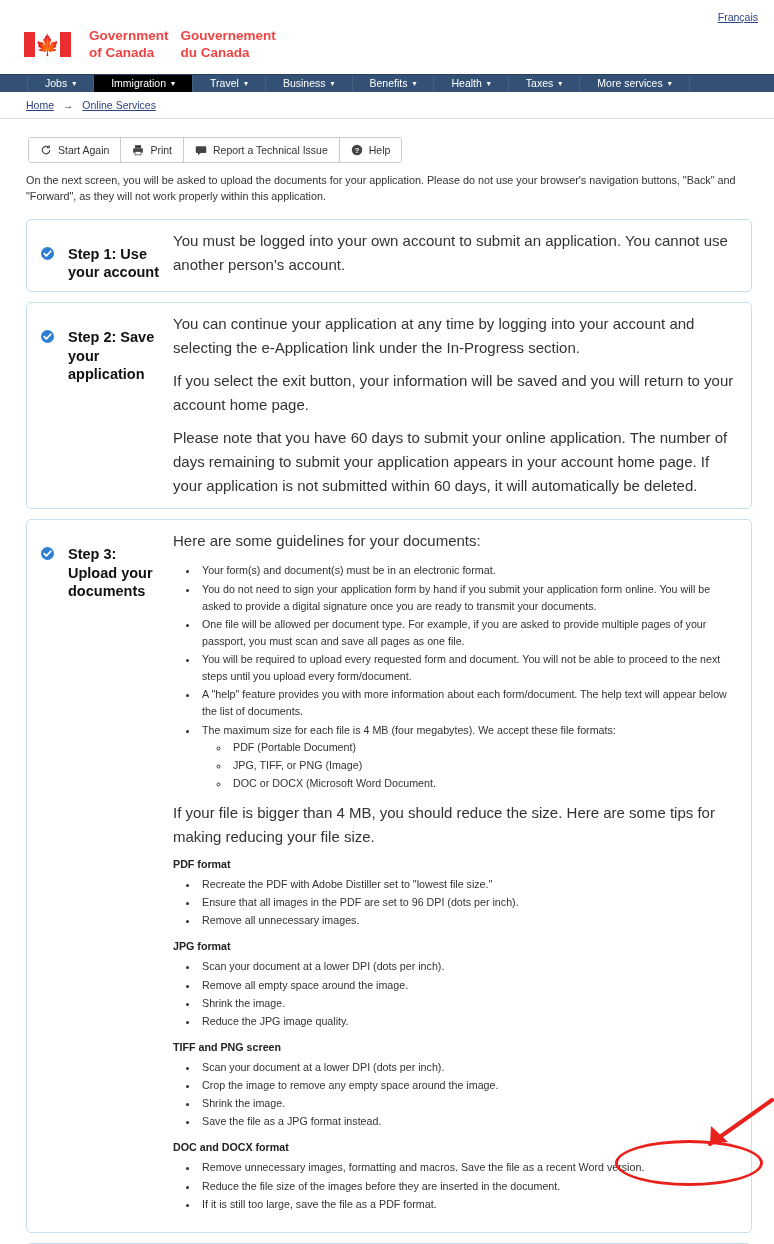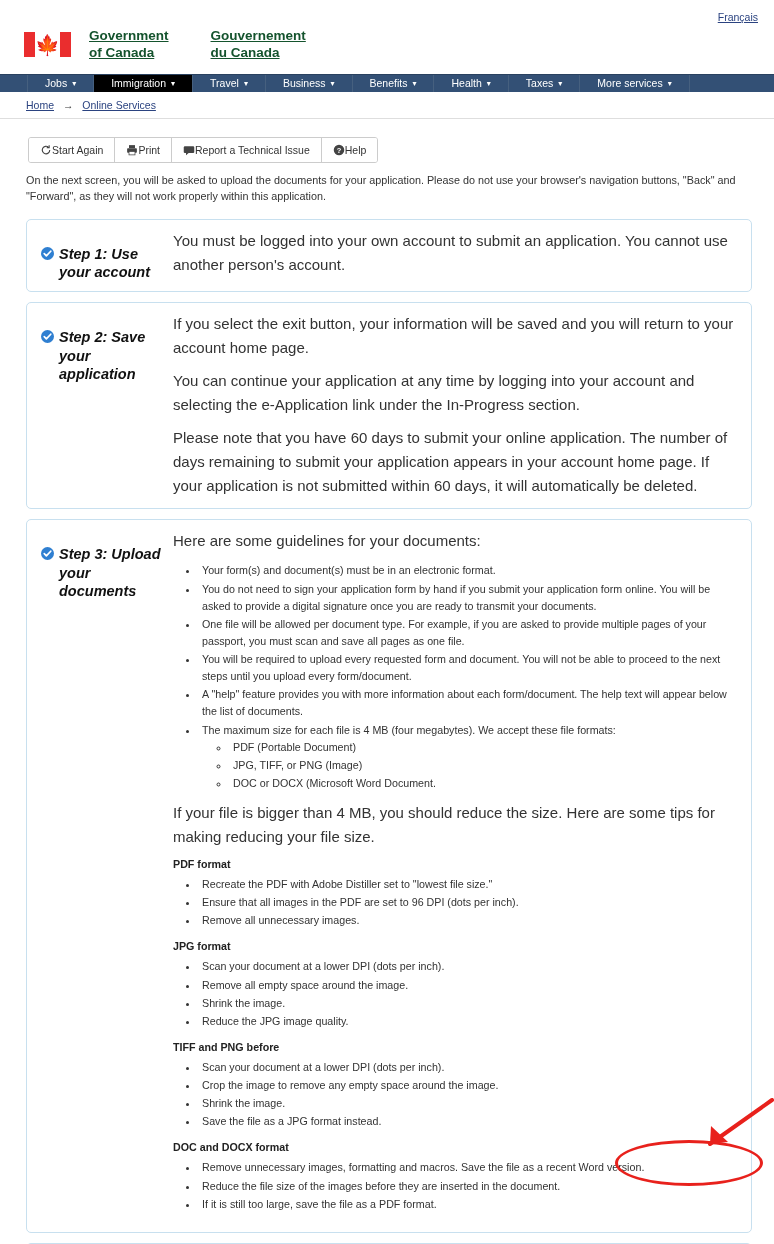--- a/index.html
+++ b/index.html
@@ -37,26 +37,25 @@
     flex: none;
   }
   .flag .bar { width: 12px; background: #ea2d2e; }
   .flag .mid {
     flex: 1; background: #fff;
     display: flex; align-items: center; justify-content: center;
     font-size: 20px; line-height: 1; color: #ea2d2e;
   }
   .wordmark {
     display: flex;
-    gap: 42px;
+    gap: 12px;
     font-size: 13.5px;
     font-weight: 700;
     line-height: 1.25;
-    color: #14532d;
-    text-decoration: underline;
+    color: #ef4444;
   }
   .wordmark span { display: block; white-space: pre-line; }
 
   
   .mainnav {
     display: flex;
     background: #335075;
     height: 18px;
     align-items: stretch;
     border-top: 1px solid #2a4260;
@@ -88,21 +87,21 @@
   .toolbar {
     display: flex;
     margin: 18px 0 0 28px;
     border: 1px solid #ccc;
     border-radius: 3px;
     width: fit-content;
     background: #fff;
     overflow: hidden;
   }
   .tb-btn {
-    display: flex; align-items: center; 
+    display: flex; align-items: center; gap: 6px;
     padding: 6px 11px;
     font-size: 10.5px;
     color: #333;
     border-right: 1px solid #ccc;
     background: #fff;
     cursor: pointer;
     white-space: nowrap;
   }
   .tb-btn:last-child { border-right: none; }
   .tb-ico { width: 12px; height: 12px; flex: none; display: block; }
@@ -131,24 +130,23 @@
     border-radius: 5px;
     background: #fff;
     display: flex;
     margin-bottom: 10px;
     padding: 9px 12px 10px 12px;
   }
   .step-head {
     width: 130px;
     flex: none;
     display: flex;
-    gap: 5px;
+    gap: 14px;
     padding-top: 16px;
     padding-left: 2px;
-    font-style: italic;
   }
   .check-ico { width: 13px; height: 13px; flex: none; margin-top: 2px; }
   .step-title {
     font-size: 14.5px;
     font-weight: 700;
     line-height: 1.25;
     color: #111;
   }
   .step-body { flex: 1; padding-left: 4px; }
   .step-body p {
@@ -307,22 +305,22 @@
 
   <section class="step-panel">
     <div class="step-head">
       <svg class="check-ico" viewBox="0 0 16 16">
         <circle cx="8" cy="8" r="8" fill="#2f7fd1"></circle>
         <path d="M4 8.2l2.6 2.7L12 5.2" fill="none" stroke="#fff" stroke-width="2.1" stroke-linecap="round" stroke-linejoin="round"></path>
       </svg>
       <div class="step-title">Step 2: Save your application</div>
     </div>
     <div class="step-body">
+      <p>You can continue your application at any time by logging into your account and selecting the e-Application link under the In-Progress section.</p>
       <p>If you select the exit button, your information will be saved and you will return to your account home page.</p>
-      <p>You can continue your application at any time by logging into your account and selecting the e-Application link under the In-Progress section.</p>
       <p>Please note that you have 60 days to submit your online application. The number of days remaining to submit your application appears in your account home page. If your application is not submitted within 60 days, it will automatically be deleted.</p>
     </div>
   </section>
 
   <section class="step-panel">
     <div class="step-head">
       <svg class="check-ico" viewBox="0 0 16 16">
         <circle cx="8" cy="8" r="8" fill="#2f7fd1"></circle>
         <path d="M4 8.2l2.6 2.7L12 5.2" fill="none" stroke="#fff" stroke-width="2.1" stroke-linecap="round" stroke-linejoin="round"></path>
       </svg>
@@ -356,21 +354,21 @@
       </ul>
 
       <div class="fmt-head">JPG format</div>
       <ul class="fmt-list">
         <li>Scan your document at a lower DPI (dots per inch).</li>
         <li>Remove all empty space around the image.</li>
         <li>Shrink the image.</li>
         <li>Reduce the JPG image quality.</li>
       </ul>
 
-      <div class="fmt-head">TIFF and PNG before</div>
+      <div class="fmt-head">TIFF and PNG screen</div>
       <ul class="fmt-list">
         <li>Scan your document at a lower DPI (dots per inch).</li>
         <li>Crop the image to remove any empty space around the image.</li>
         <li>Shrink the image.</li>
         <li>Save the file as a JPG format instead.</li>
       </ul>
 
       <div class="fmt-head">DOC and DOCX format</div>
       <ul>
         <li>Remove unnecessary images, formatting and macros. Save the file as a recent Word version.</li>

